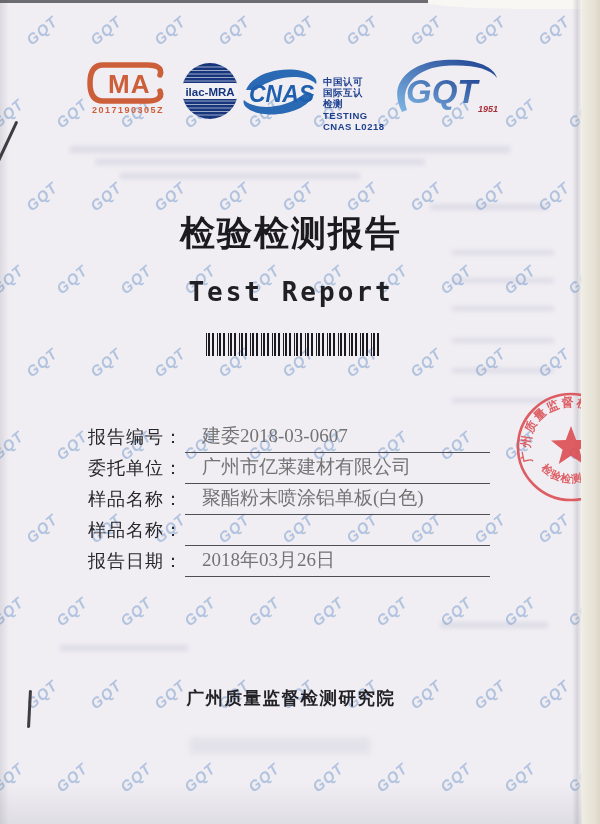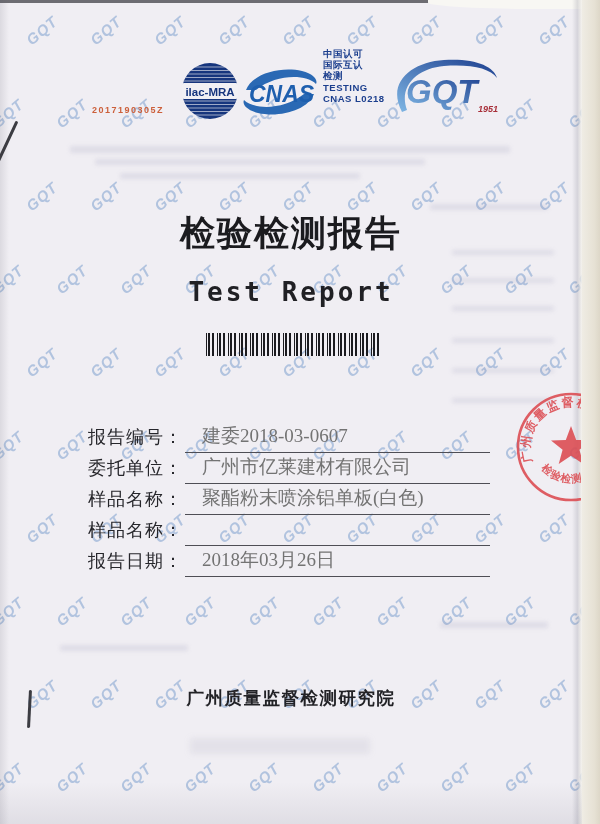--- a/index.html
+++ b/index.html
@@ -25,21 +25,21 @@
       color:rgba(125,160,205,.55);transform:rotate(-40deg);letter-spacing:1px;}
   .bl{position:absolute;background:rgba(130,130,165,.16);filter:blur(2px);border-radius:2px;}
   .bl-soft{background:rgba(120,120,150,.10);filter:blur(3px);}
   
   .logo{position:absolute;}
   .cma{left:86px;top:60px;}
   .cma-no{position:absolute;left:84px;top:105px;width:88px;text-align:center;
           font-weight:bold;font-size:9px;letter-spacing:1.5px;color:#cc5f3a;}
   .ilac{left:181px;top:62px;}
   .cnas{left:240px;top:64px;}
-  .cnas-lines{position:absolute;left:323px;top:48px;color:#1c3f8e;font-weight:bold;
+  .cnas-lines{position:absolute;left:323px;top:76px;color:#1c3f8e;font-weight:bold;
               font-size:9.5px;line-height:11.2px;letter-spacing:.5px;}
   .gqt{left:390px;top:56px;}
   
   .title{position:absolute;left:0;top:210px;width:582px;text-align:center;
          font-weight:bold;font-size:35px;letter-spacing:2px;color:#1b1b1f;}
   .subtitle{position:absolute;left:0;top:277px;width:582px;text-align:center;
             font-family:"DejaVu Sans Mono",monospace;font-weight:bold;
             font-size:26px;letter-spacing:3px;color:#202024;}
   
   #barcode{position:absolute;left:206px;top:333px;width:180px;height:23px;}
@@ -177,20 +177,26 @@
 
   <div class="edge-top"></div>
   <div class="corner-tr"></div>
   <div class="right-edge"></div>
   <div class="right-strip"></div>
   <div class="left-shadow"></div>
   <div class="bottom-shadow"></div>
   <div class="staple staple1"></div>
   <div class="staple staple2"></div>
 
+  <div class="logo cma">
+    <svg width="82" height="46" viewBox="0 0 82 46">
+      <path d="M 74 15 C 77 7 69 5 62 5 L 17 5 C 7 5 4 13 4 23 C 4 33 7 41 17 41 L 62 41 C 69 41 77 39 74 31" fill="none" stroke="#cc5f3a" stroke-width="5.5" stroke-linecap="round"></path>
+      <text x="22" y="33" font-size="26" font-weight="bold" letter-spacing="1" fill="#cc5f3a">MA</text>
+    </svg>
+  </div>
   <div class="cma-no">2017190305Z</div>
 
   <div class="logo ilac">
     <svg width="58" height="58" viewBox="0 0 58 58">
       <defs>
           <clipPath id="ilacClip">
             <circle cx="29" cy="29" r="28"></circle>
           </clipPath>
         </defs>
       <circle cx="29" cy="29" r="28" fill="#16357d"></circle>

